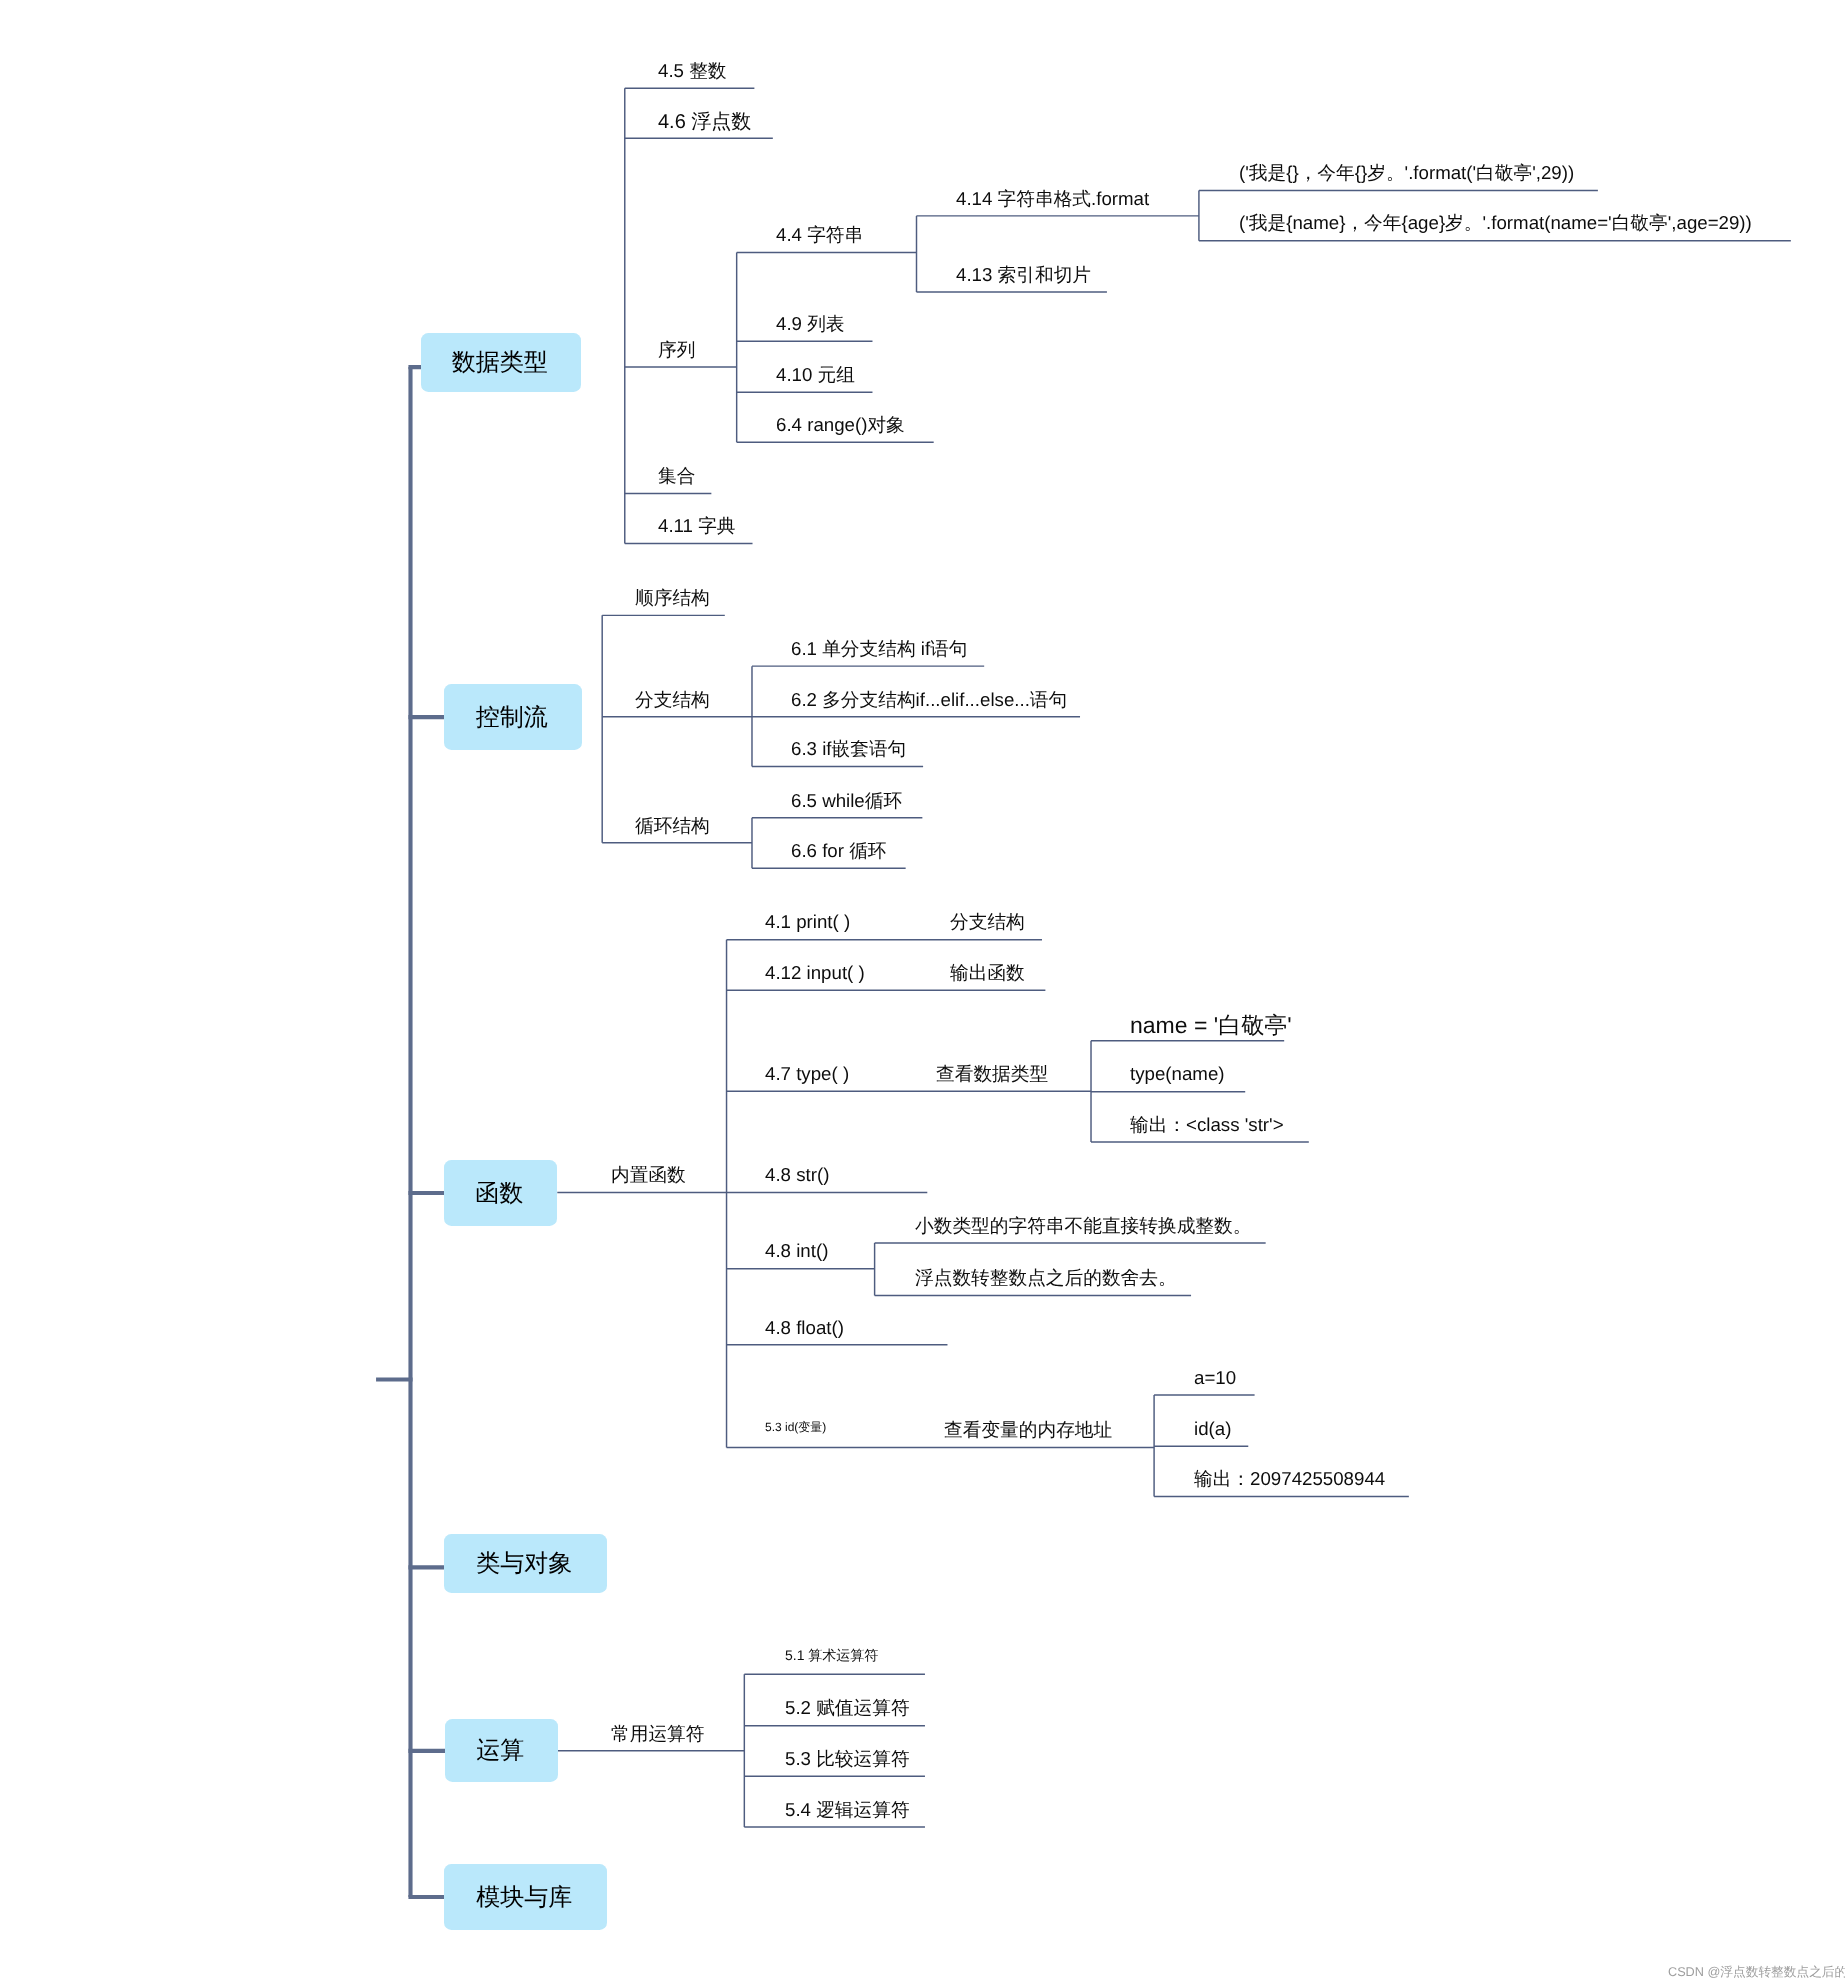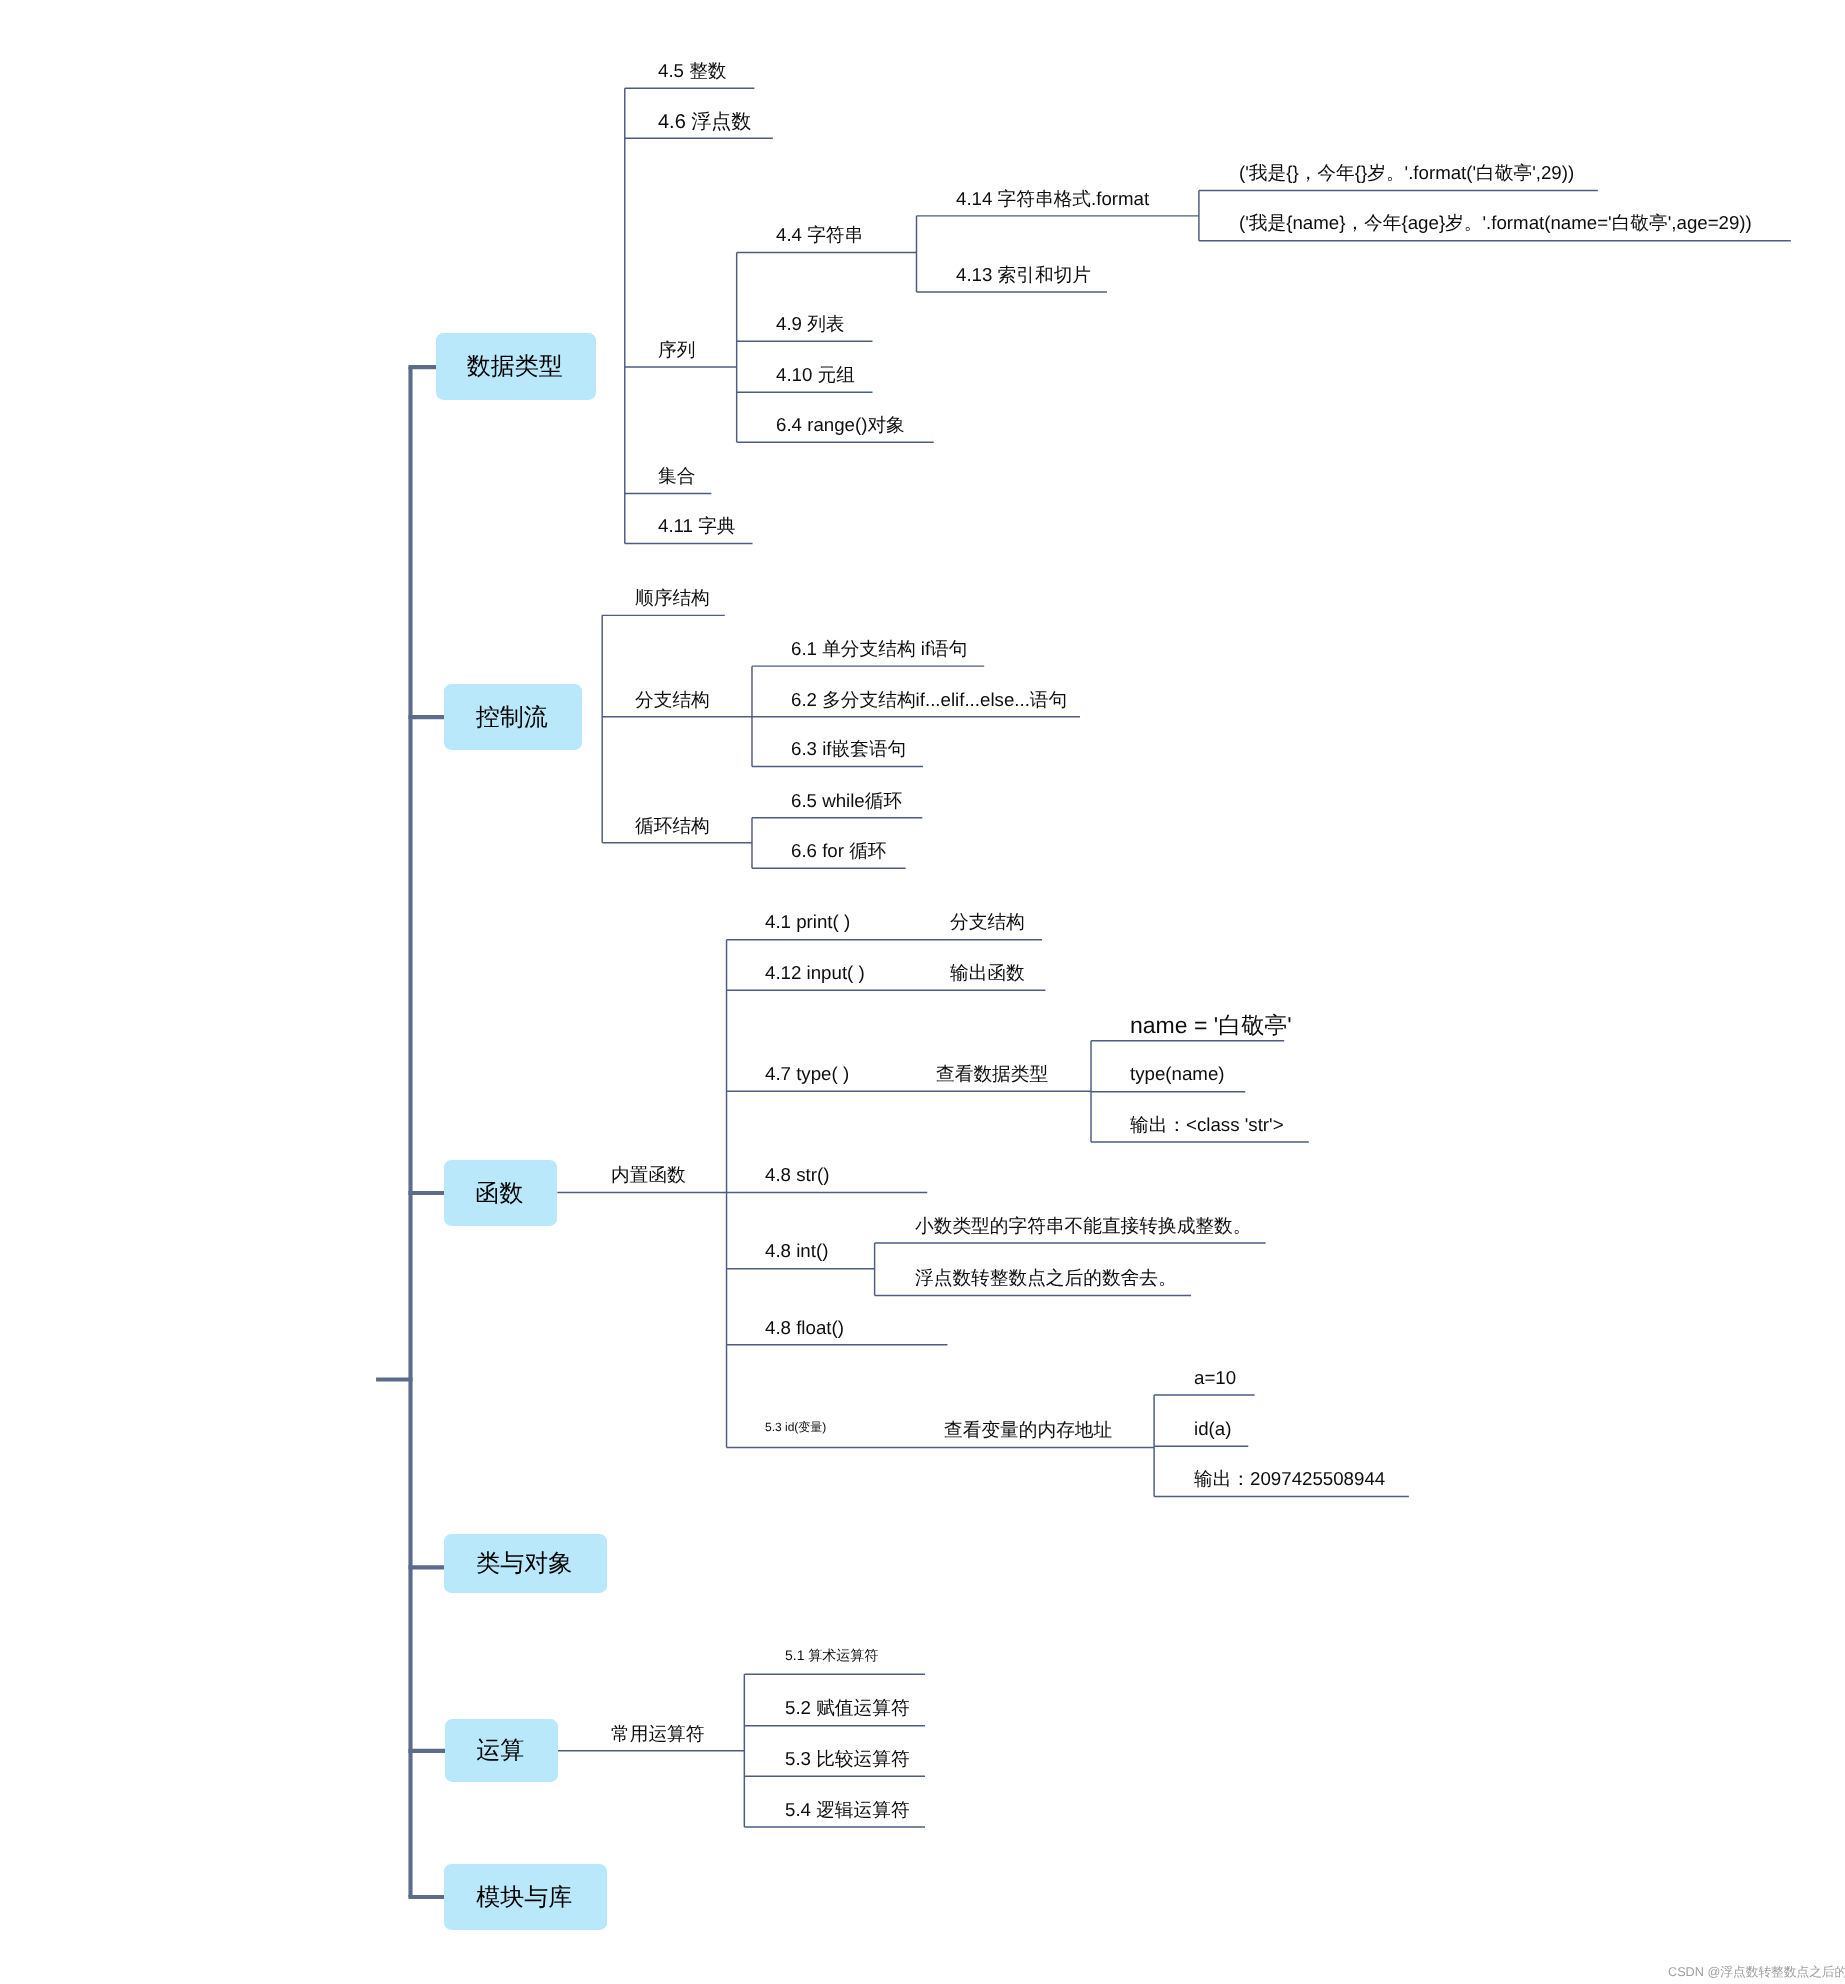--- a/index.html
+++ b/index.html
@@ -82,21 +82,21 @@
   <line x1="1732.7" y1="2094.4" x2="1883.6" y2="2094.4" stroke="#4E5C7F" stroke-width="2.2"></line>
   <line x1="1732.7" y1="2171.2" x2="1874.1" y2="2171.2" stroke="#4E5C7F" stroke-width="2.2"></line>
   <line x1="1732.7" y1="2246.8" x2="2115.2" y2="2246.8" stroke="#4E5C7F" stroke-width="2.2"></line>
   <line x1="837.0" y1="2628.5" x2="1117.5" y2="2628.5" stroke="#4E5C7F" stroke-width="2.2"></line>
   <line x1="1117.5" y1="2513.5" x2="1117.5" y2="2743.0" stroke="#4E5C7F" stroke-width="2.2"></line>
   <line x1="1117.5" y1="2513.5" x2="1388.7" y2="2513.5" stroke="#4E5C7F" stroke-width="2.2"></line>
   <line x1="1117.5" y1="2590.8" x2="1388.7" y2="2590.8" stroke="#4E5C7F" stroke-width="2.2"></line>
   <line x1="1117.5" y1="2666.6" x2="1388.7" y2="2666.6" stroke="#4E5C7F" stroke-width="2.2"></line>
   <line x1="1117.5" y1="2743.0" x2="1388.7" y2="2743.0" stroke="#4E5C7F" stroke-width="2.2"></line>
   </svg>
-  <div class="node-box lvl1-box" style="left:436px;top:333px;width:160px;height:67px">
+  <div class="node-box lvl1-box" style="left:421px;top:333px;width:160px;height:59px">
       <span>数据类型</span>
     </div>
   <div class="node-box lvl1-box" style="left:444px;top:684px;width:138px;height:66px">
       <span>控制流</span>
     </div>
   <div class="node-box lvl1-box" style="left:444px;top:1160px;width:113px;height:66px">
       <span>函数</span>
     </div>
   <div class="node-box lvl1-box" style="left:444px;top:1534px;width:163px;height:59px">
       <span>类与对象</span>

